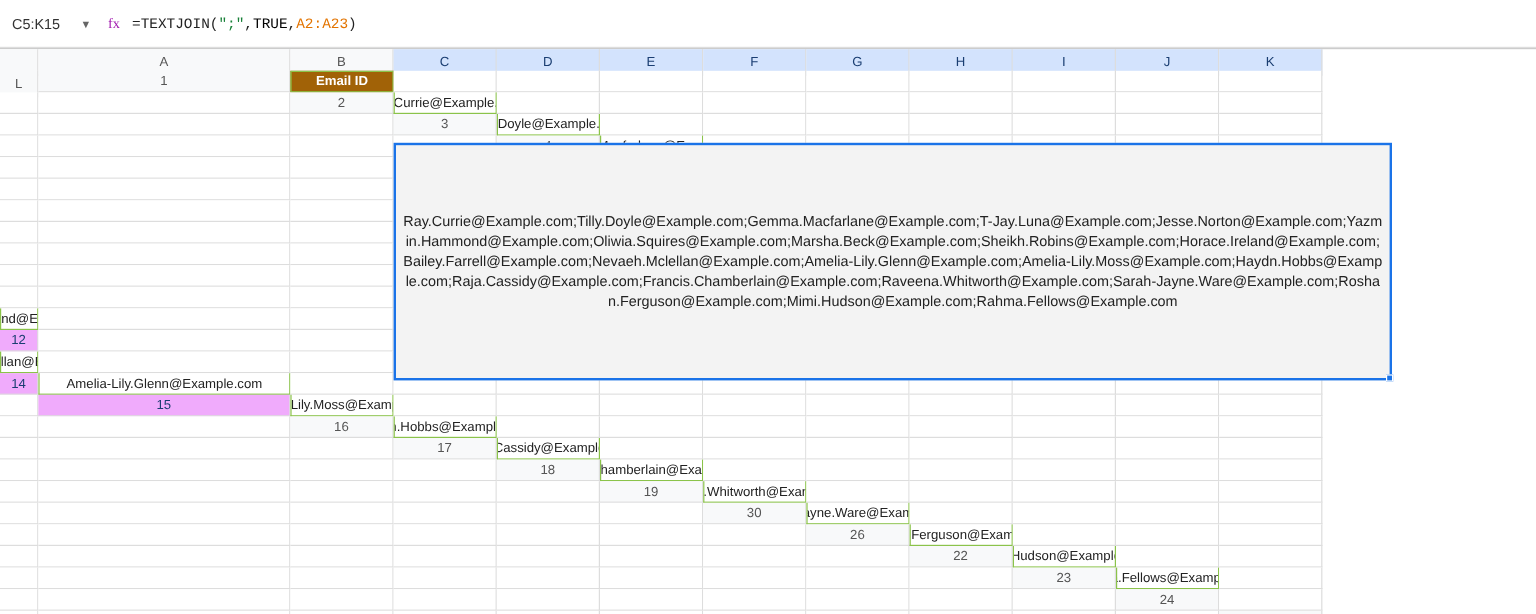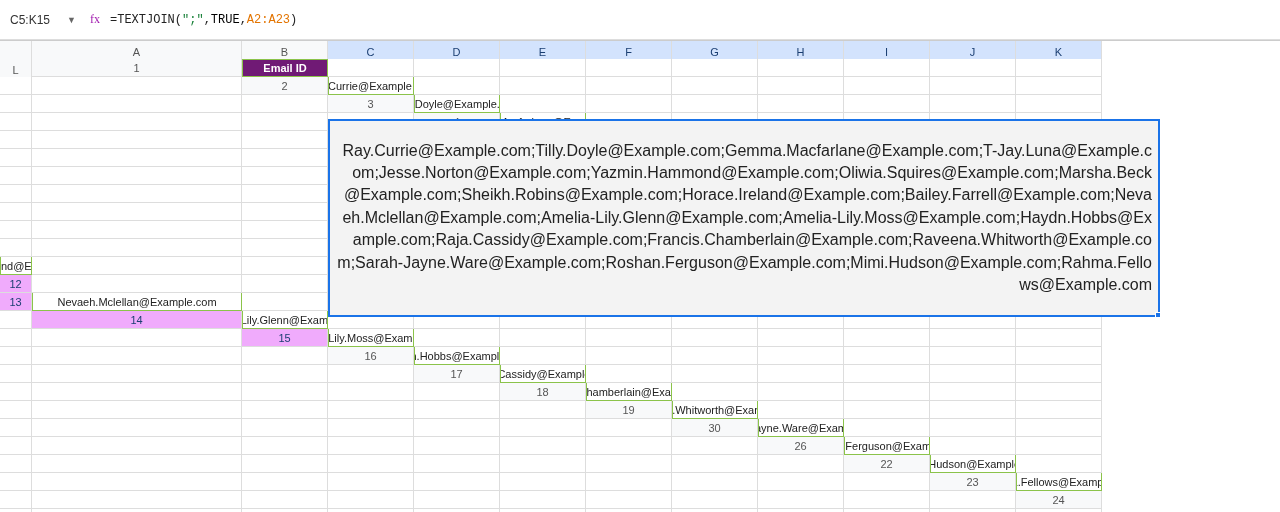--- a/index.html
+++ b/index.html
@@ -84,21 +84,21 @@
     background: #f8f9fa;
     color: #555;
     justify-content: center;
   }
   .row-head.sel {
     background: #f0abfc;
     color: #1a3e72;
     font-weight: 400;
   }
   .email-header {
-    background: #701a75;
+    background: #a16207;
     color: #fff;
     font-weight: bold;
     border: 1px solid #8bc34a;
   }
   .cell.a {
     border-left: 1px solid #8bc34a;
     border-right: 1px solid #8bc34a;
     border-bottom: 1px solid #8bc34a;
   }
 
@@ -107,23 +107,23 @@
     position: absolute;
     border: 2px solid #1a73e8;
     background: #f3f3f3;
     pointer-events: none;
     display: flex;
     align-items: center;
     justify-content: center;
     padding: 4px 6px;
   }
   .merge-box .txt {
-    font-size: 16px;
+    font-size: 12px;
     color: #222;
-    text-align: right;
+    text-align: center;
     line-height: 1.4;
     word-break: break-all;
     white-space: normal;
     pointer-events: auto;
   }
   .merge-handle {
     position: absolute;
     right: -3px;
     bottom: -3px;
     width: 6px;
@@ -310,21 +310,20 @@
     <div class="cell"></div>
     <div class="cell"></div>
     <div class="cell"></div>
     <div class="cell"></div>
     <div class="cell"></div>
     <div class="cell"></div>
     <div class="cell"></div>
     <div class="cell"></div>
     <div class="cell"></div>
     <div class="cell"></div>
-    <div class="row-head sel">13</div>
     <div class="cell a">Nevaeh.Mclellan@Example.com</div>
     <div class="cell"></div>
     <div class="cell"></div>
     <div class="cell"></div>
     <div class="cell"></div>
     <div class="cell"></div>
     <div class="cell"></div>
     <div class="cell"></div>
     <div class="cell"></div>
     <div class="cell"></div>

